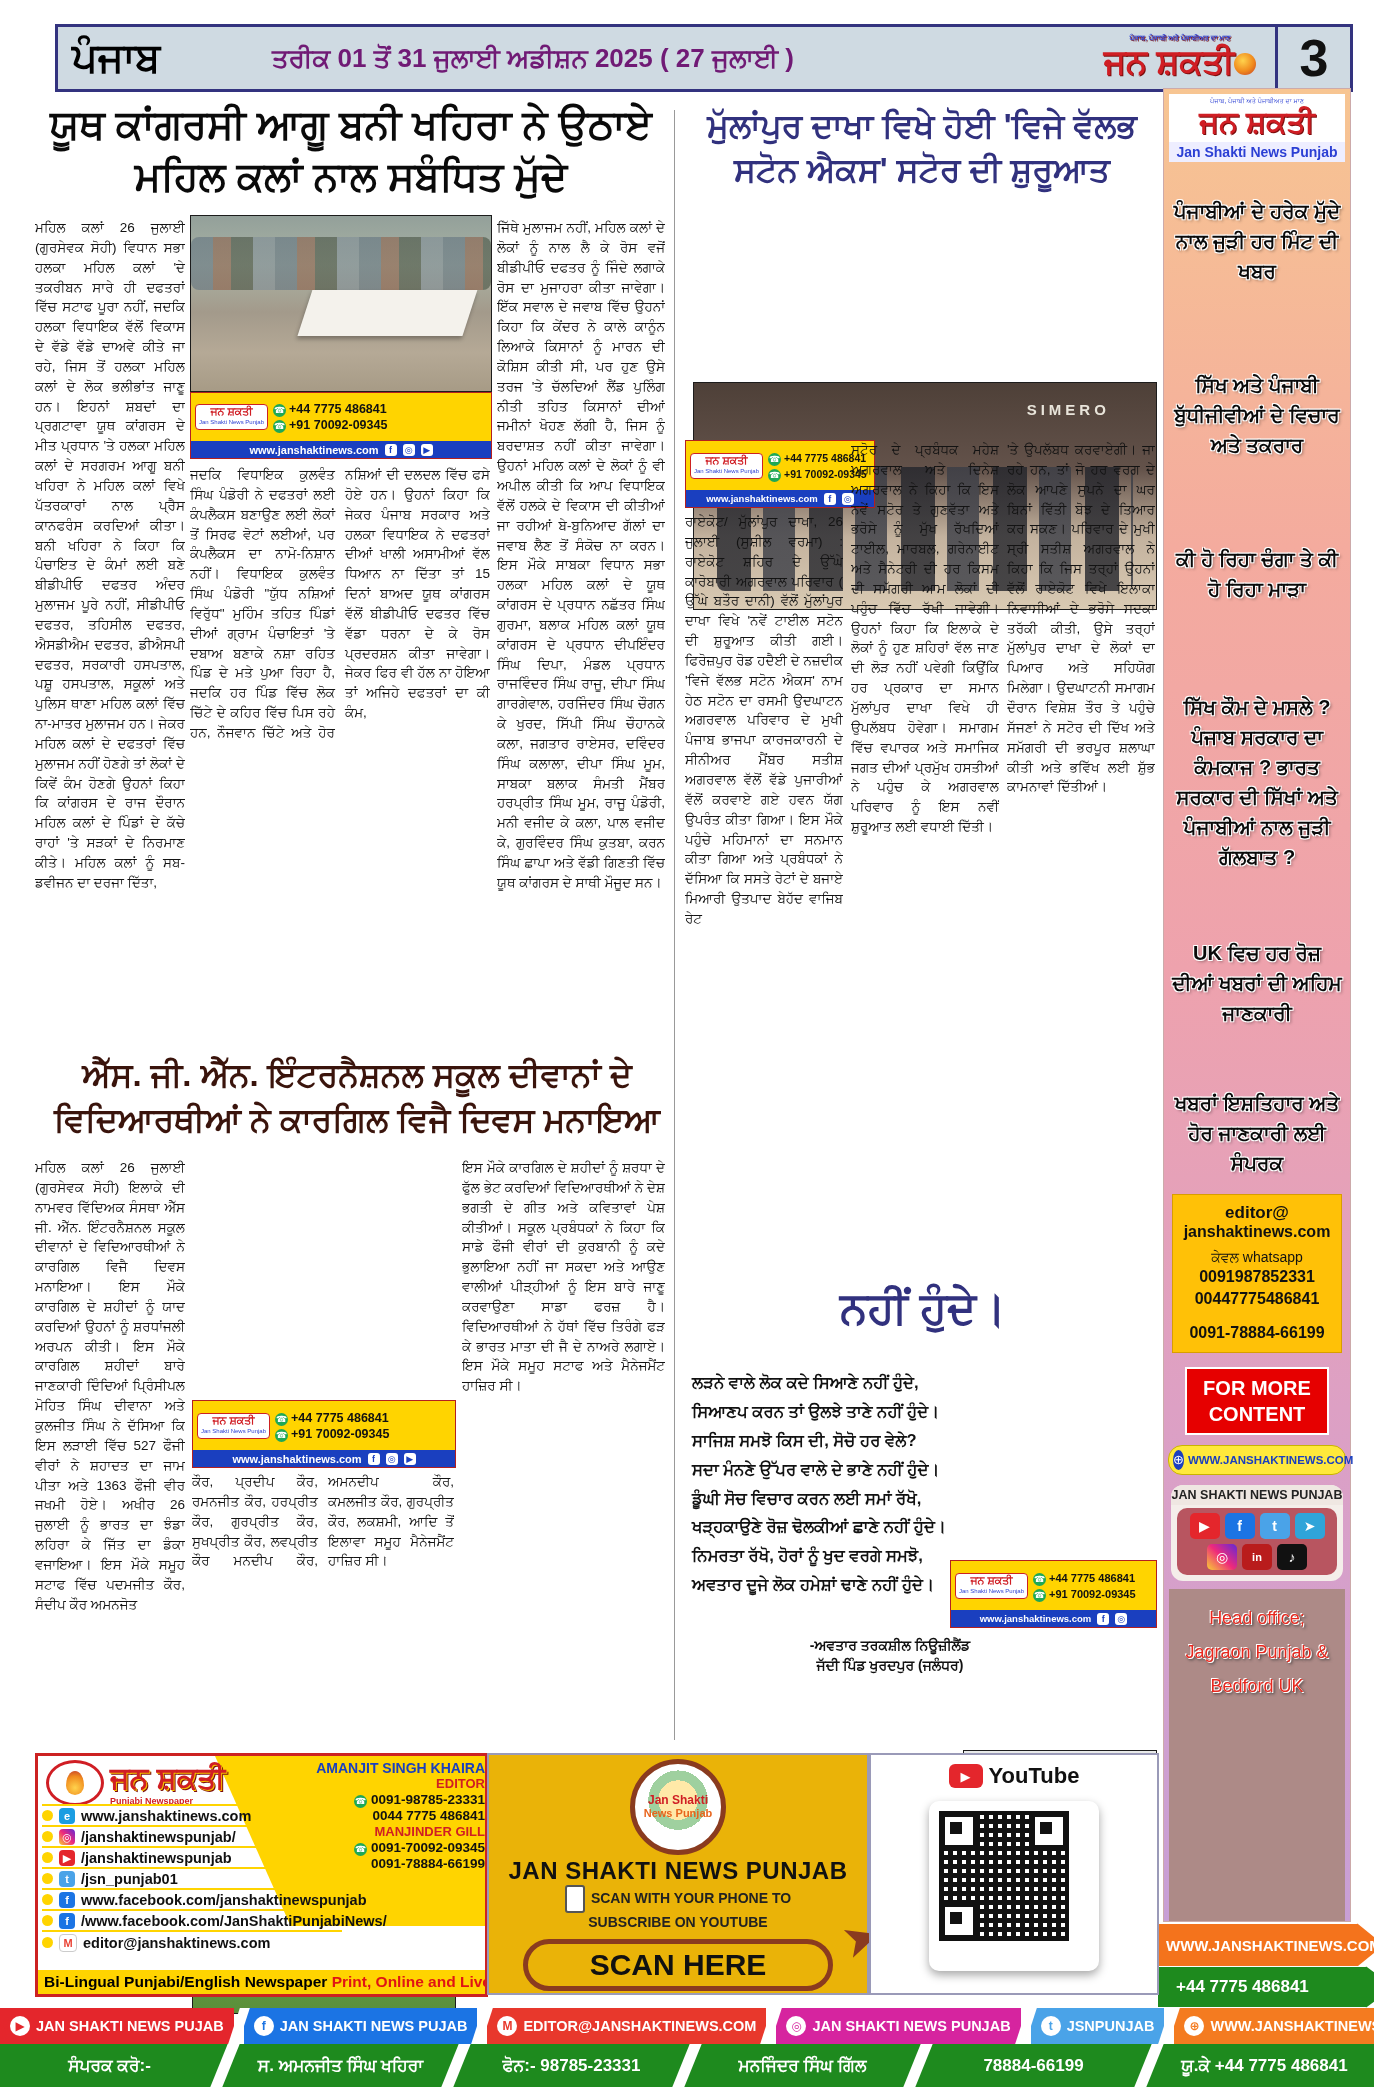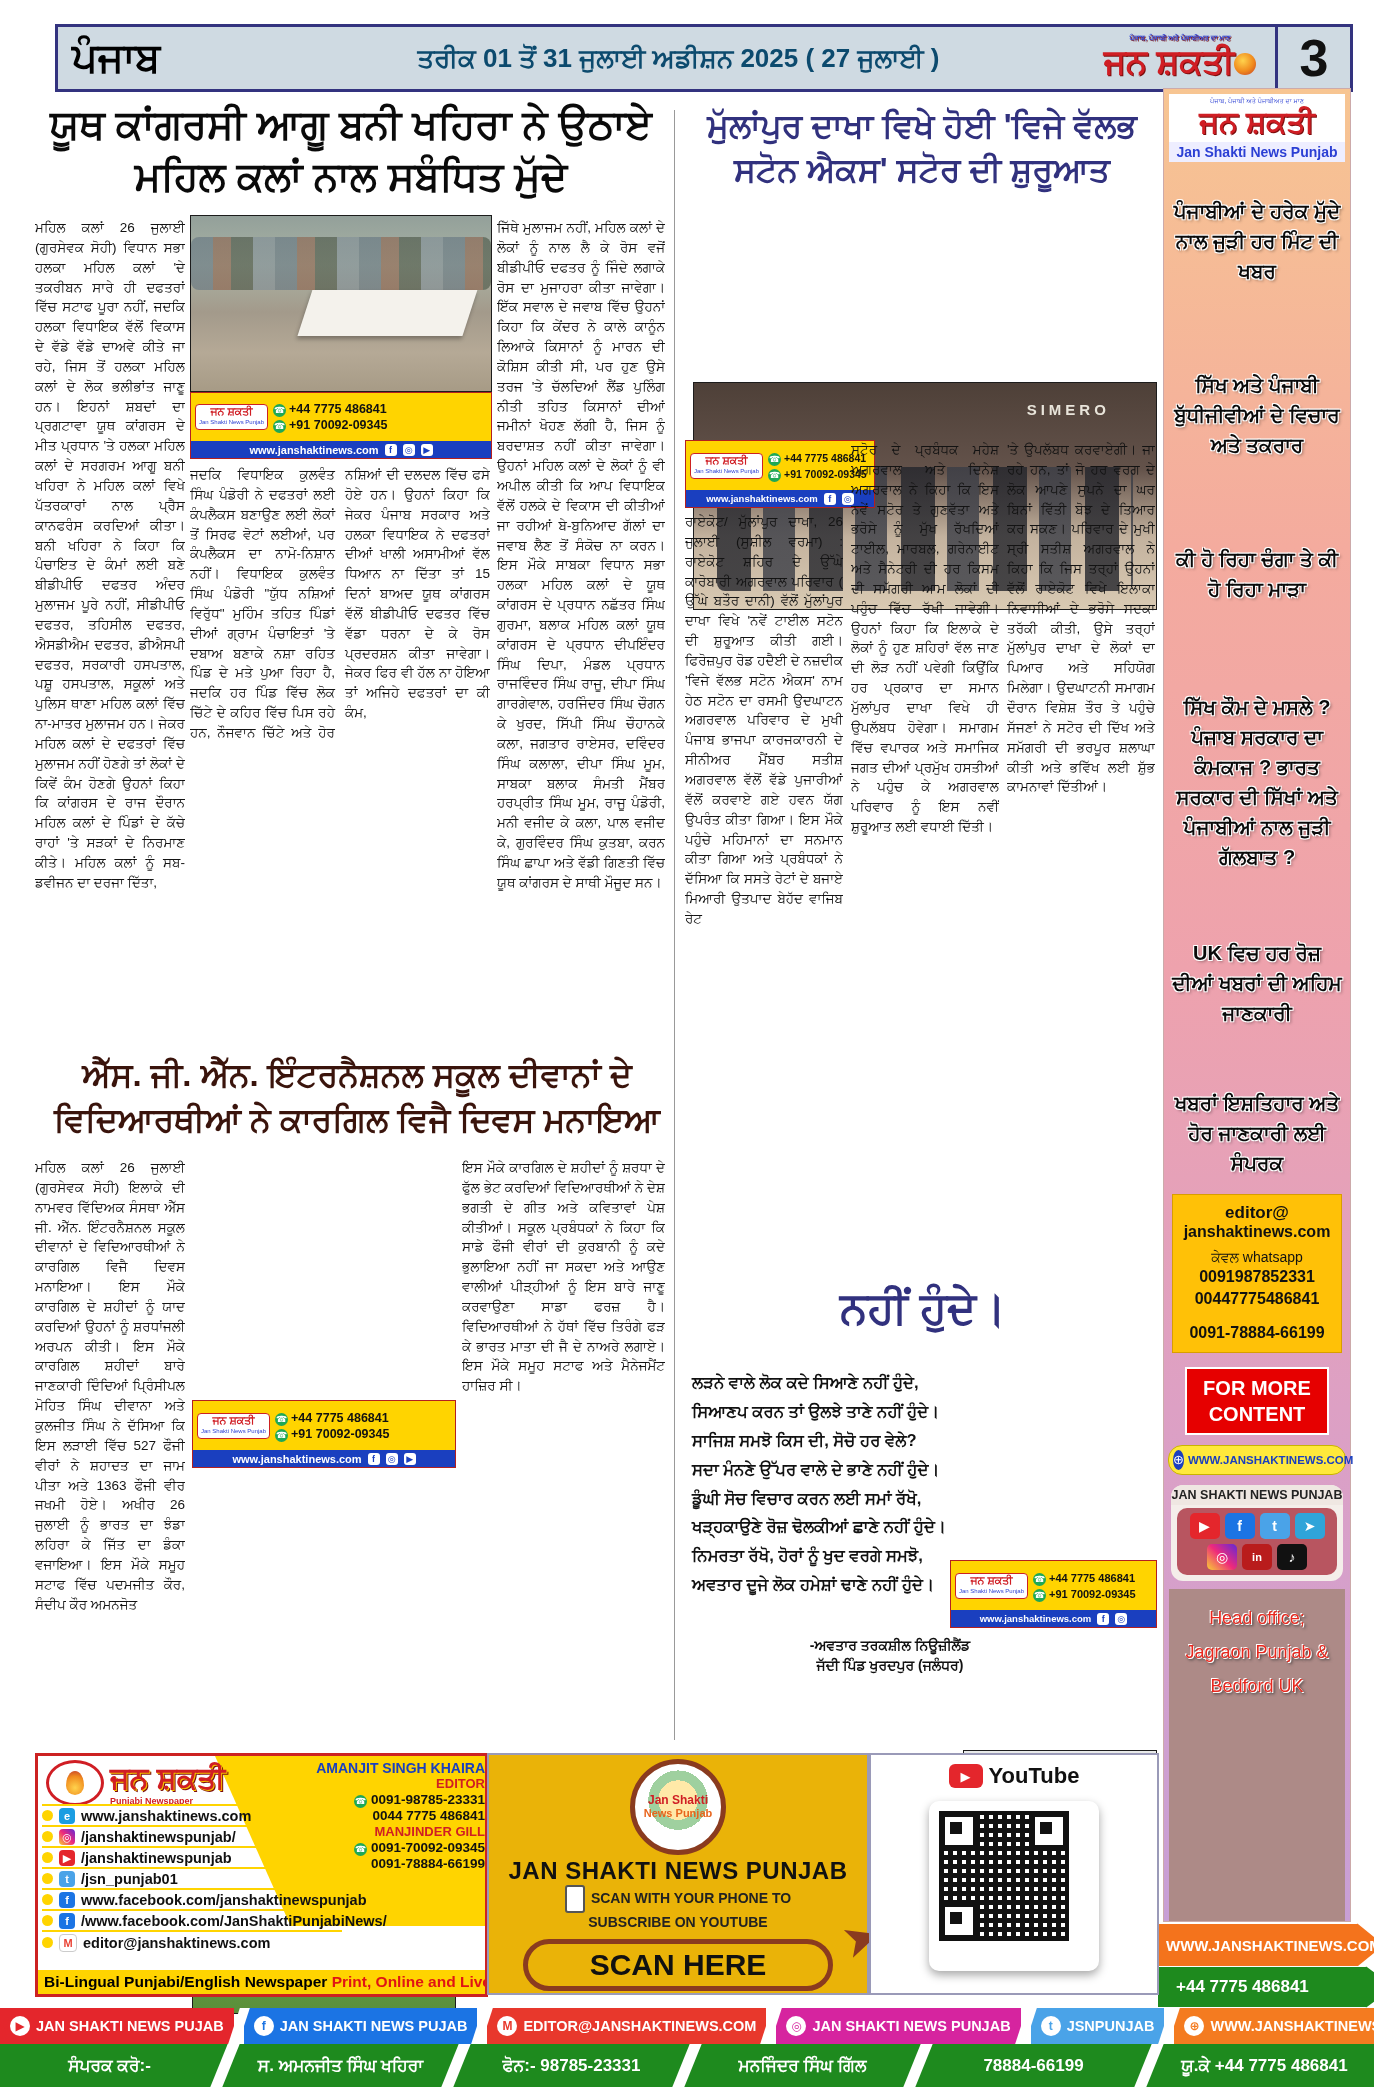--- a/index.html
+++ b/index.html
@@ -3,21 +3,21 @@
 <meta charset="utf-8">
 <style>
   html,body{margin:0;padding:0;background:#fff;}
   .page{position:relative;width:1374px;height:2087px;background:#fff;overflow:hidden;
         font-family:"Liberation Sans","DejaVu Sans",sans-serif;border-bottom:4px solid #3c3c8c;}
   .abs{position:absolute;}
   
   .header-bar{left:55px;top:24px;width:1292px;height:62px;background:#cfdae2;border:3px solid #33337f;
               display:flex;align-items:center;}
   .region-name{font-size:40px;font-weight:bold;color:#000;padding-left:14px;width:200px;}
-  .dateline{flex:1;text-align:center;font-size:26px;font-weight:bold;color:#0c4a6e;}
+  .dateline{flex:1;font-size:26px;font-weight:bold;color:#701a75;}
   .hdr-logo{width:190px;text-align:center;font-size:34px;font-weight:bold;color:#d01e24;
             text-shadow:1px 1px 0 #7a0c0c;white-space:nowrap;}
   .hdr-logo .emblem{display:inline-block;width:22px;height:22px;border-radius:50%;
             background:radial-gradient(circle at 40% 35%,#ffd34d,#f08a1d 55%,#c0392b);vertical-align:middle;}
   .hdr-tag{font-size:7px;color:#2b3fd4;display:block;line-height:8px;}
   .page-num{width:72px;height:100%;border-left:3px solid #33337f;display:flex;align-items:center;
             justify-content:center;font-size:52px;font-weight:bold;color:#111;}
   
   .h-a1{left:35px;top:98px;width:632px;text-align:center;font-size:40px;line-height:52px;font-weight:bold;color:#0a0a0a;}
   .h-a2{left:688px;top:104px;width:468px;text-align:center;font-size:33px;line-height:44px;font-weight:bold;color:#31317e;}
@@ -293,20 +293,21 @@
         <div><span class="pfx">☎</span><span>+91 70092-09345</span></div>
       </div>
     </div>
     <div class="badge-web">
       <span>www.janshaktinews.com</span>
       <span class="mini">f</span>
       <span class="mini">◎</span>
       <span class="mini">▶</span>
     </div>
   </div>
+  <div class="abs col col2x" style="left:192px;top:1472px;width:262px;height:270px;">ਕੌਰ, ਪ੍ਰਦੀਪ ਕੌਰ, ਰਮਨਜੀਤ ਕੌਰ, ਹਰਪ੍ਰੀਤ ਕੌਰ, ਗੁਰਪ੍ਰੀਤ ਕੌਰ, ਸੁਖਪ੍ਰੀਤ ਕੌਰ, ਲਵਪ੍ਰੀਤ ਕੌਰ ਮਨਦੀਪ ਕੌਰ, ਅਮਨਦੀਪ ਕੌਰ, ਕਮਲਜੀਤ ਕੌਰ, ਗੁਰਪ੍ਰੀਤ ਕੌਰ, ਲਕਸ਼ਮੀ, ਆਦਿ ਤੋਂ ਇਲਾਵਾ ਸਮੂਹ ਮੈਨੇਜਮੈਂਟ ਹਾਜ਼ਿਰ ਸੀ।</div>
   <div class="abs col" style="left:462px;top:1158px;width:203px;height:585px;">ਇਸ ਮੌਕੇ ਕਾਰਗਿਲ ਦੇ ਸ਼ਹੀਦਾਂ ਨੂੰ ਸ਼ਰਧਾ ਦੇ ਫੁੱਲ ਭੇਟ ਕਰਦਿਆਂ ਵਿਦਿਆਰਥੀਆਂ ਨੇ ਦੇਸ਼ ਭਗਤੀ ਦੇ ਗੀਤ ਅਤੇ ਕਵਿਤਾਵਾਂ ਪੇਸ਼ ਕੀਤੀਆਂ। ਸਕੂਲ ਪ੍ਰਬੰਧਕਾਂ ਨੇ ਕਿਹਾ ਕਿ ਸਾਡੇ ਫੌਜੀ ਵੀਰਾਂ ਦੀ ਕੁਰਬਾਨੀ ਨੂੰ ਕਦੇ ਭੁਲਾਇਆ ਨਹੀਂ ਜਾ ਸਕਦਾ ਅਤੇ ਆਉਣ ਵਾਲੀਆਂ ਪੀੜ੍ਹੀਆਂ ਨੂੰ ਇਸ ਬਾਰੇ ਜਾਣੂ ਕਰਵਾਉਣਾ ਸਾਡਾ ਫਰਜ਼ ਹੈ। ਵਿਦਿਆਰਥੀਆਂ ਨੇ ਹੱਥਾਂ ਵਿੱਚ ਤਿਰੰਗੇ ਫੜ ਕੇ ਭਾਰਤ ਮਾਤਾ ਦੀ ਜੈ ਦੇ ਨਾਅਰੇ ਲਗਾਏ। ਇਸ ਮੌਕੇ ਸਮੂਹ ਸਟਾਫ ਅਤੇ ਮੈਨੇਜਮੈਂਟ ਹਾਜ਼ਿਰ ਸੀ।</div>
 
   <div class="abs sidebar">
     <div class="sb-logo">
       <div class="tag">ਪੰਜਾਬ, ਪੰਜਾਬੀ ਅਤੇ ਪੰਜਾਬੀਅਤ ਦਾ ਮਾਣ</div>
       <div class="t">ਜਨ ਸ਼ਕਤੀ</div>
       <div class="sub">Jan Shakti News Punjab</div>
     </div>
     <div class="sb-block" style="margin-top:34px;">ਪੰਜਾਬੀਆਂ ਦੇ ਹਰੇਕ ਮੁੱਦੇ ਨਾਲ ਜੁੜੀ ਹਰ ਮਿੰਟ ਦੀ ਖਬਰ</div>
     <div class="sb-block" style="margin-top:84px;">ਸਿੱਖ ਅਤੇ ਪੰਜਾਬੀ ਬੁੱਧੀਜੀਵੀਆਂ ਦੇ ਵਿਚਾਰ ਅਤੇ ਤਕਰਾਰ</div>

